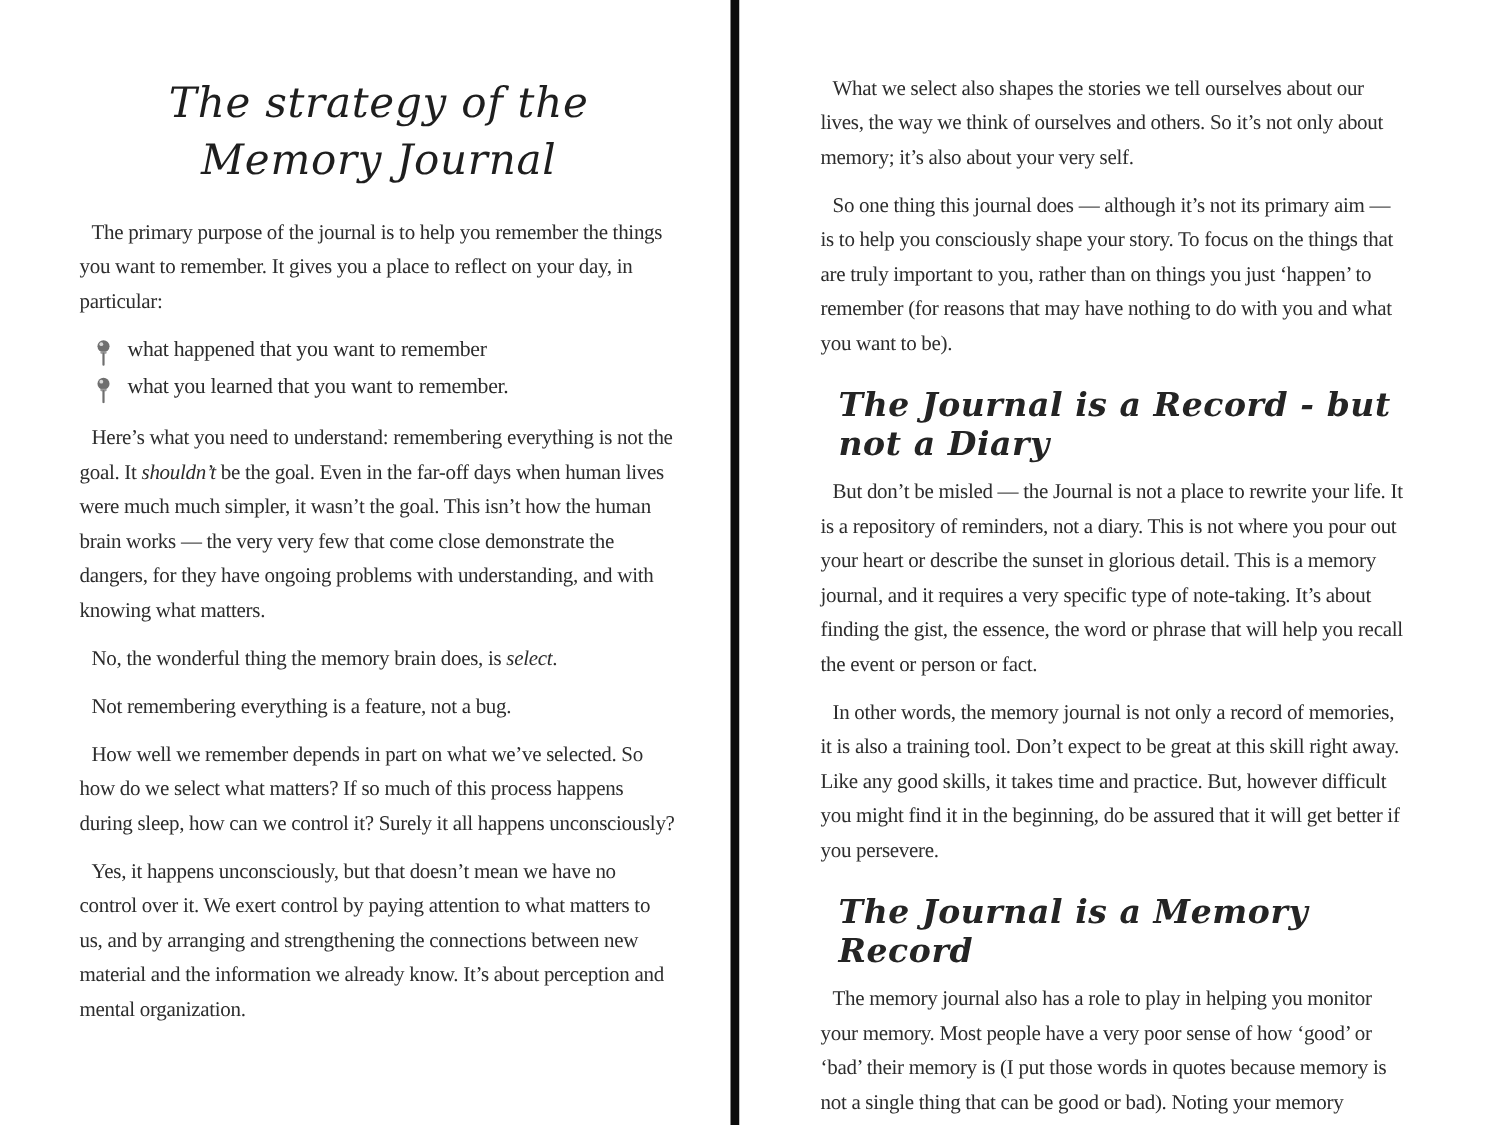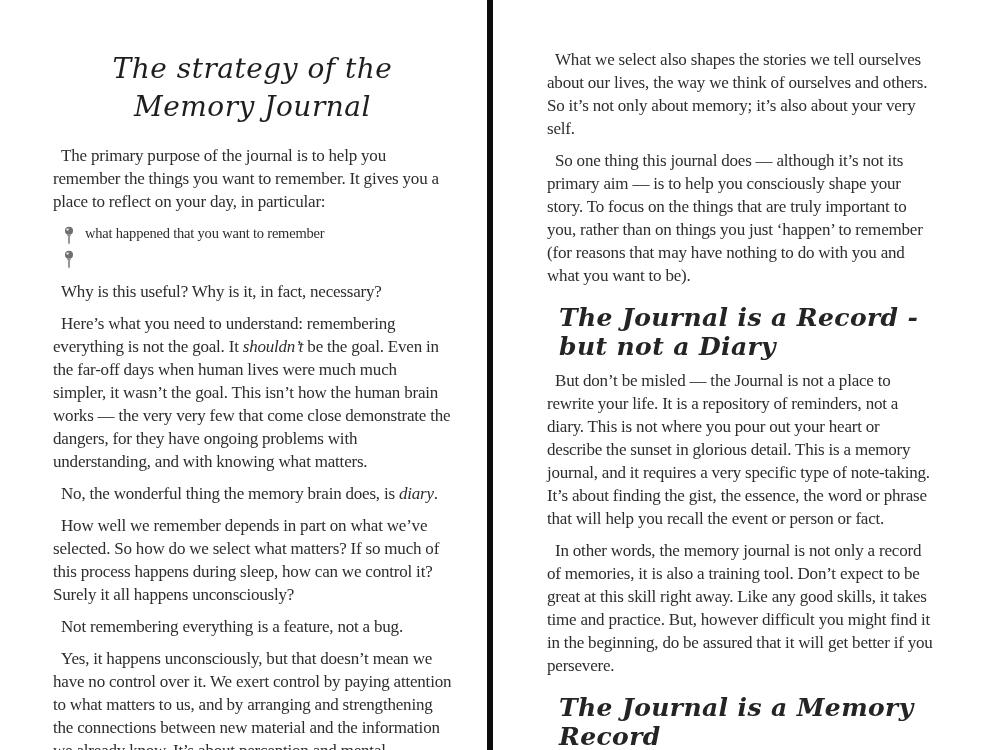--- a/index.html
+++ b/index.html
@@ -44,31 +44,31 @@
     font-weight: normal;
     font-size: 28px;
     line-height: 1.35;
     text-align: center;
     color: #1e1e1e;
     letter-spacing: 0.5px;
     max-width: 355px;
     margin: 10px auto 18px auto;
   }
   .page-content p {
-    font-size: 17px;
+    font-size: 14px;
     line-height: 23px;
     letter-spacing: -0.2px;
     margin: 0 0 9px 0;
     text-indent: 8px;
   }
   .page-content h2 {
     font-family: "DejaVu Serif", "Liberation Serif", serif;
     font-style: italic;
     font-weight: 600;
-    font-size: 25px;
+    font-size: 22px;
     color: #242424;
     letter-spacing: 0.4px;
     margin: 16px 0 8px 0;
     padding-left: 12px;
   }
   .page-content em {
     font-style: italic;
   }
   .page-content ul {
     list-style: none;
@@ -107,27 +107,27 @@
   </svg>
             <span>what happened that you want to remember</span>
           </li>
           <li>
             <svg width="12" height="18" viewBox="0 0 14 21" xmlns="http://www.w3.org/2000/svg" aria-hidden="true">
     <circle cx="7" cy="5.6" r="4.7" fill="#6f6f6f"></circle>
     <circle cx="5.3" cy="4" r="1.5" fill="#d9d9d9"></circle>
     <rect x="4.6" y="9.6" width="4.8" height="1.8" rx="0.6" fill="#9a9a9a"></rect>
     <path d="M7 11.4 L7 20" stroke="#6f6f6f" stroke-width="1.7" stroke-linecap="round"></path>
   </svg>
+            <span>what you learned that you want to remember.</span>
           </li>
         </ul>
-        <p><span>Why is this useful? Why is it, in fact, necessary?</span></p>
         <p><span>Here’s what you need to understand: remembering everything is not the goal. It </span><em>shouldn’t</em><span> be the goal. Even in the far-off days when human lives were much much simpler, it wasn’t the goal. This isn’t how the human brain works — the very very few that come close demonstrate the dangers, for they have ongoing problems with understanding, and with knowing what matters.</span></p>
-        <p><span>No, the wonderful thing the memory brain does, is </span><em>diary</em><span>.</span></p>
+        <p><span>No, the wonderful thing the memory brain does, is </span><em>select</em><span>.</span></p>
+        <p><span>Not remembering everything is a feature, not a bug.</span></p>
         <p><span>How well we remember depends in part on what we’ve selected. So how do we select what matters? If so much of this process happens during sleep, how can we control it? Surely it all happens unconsciously?</span></p>
-        <p><span>Not remembering everything is a feature, not a bug.</span></p>
         <p><span>Yes, it happens unconsciously, but that doesn’t mean we have no control over it. We exert control by paying attention to what matters to us, and by arranging and strengthening the connections between new material and the information we already know. It’s about perception and mental organization.</span></p>
       </div>
   </div>
   <div class="spine" style="background: rgb(12, 12, 12);"></div>
   <div class="page page-right">
     <div class="page-content">
         <p><span>What we select also shapes the stories we tell ourselves about our lives, the way we think of ourselves and others. So it’s not only about memory; it’s also about your very self.</span></p>
         <p><span>So one thing this journal does — although it’s not its primary aim — is to help you consciously shape your story. To focus on the things that are truly important to you, rather than on things you just ‘happen’ to remember (for reasons that may have nothing to do with you and what you want to be).</span></p>
         <h2>The Journal is a Record - but not a Diary</h2>
         <p><span>But don’t be misled — the Journal is not a place to rewrite your life. It is a repository of reminders, not a diary. This is not where you pour out your heart or describe the sunset in glorious detail. This is a memory journal, and it requires a very specific type of note-taking. It’s about finding the gist, the essence, the word or phrase that will help you recall the event or person or fact.</span></p>

